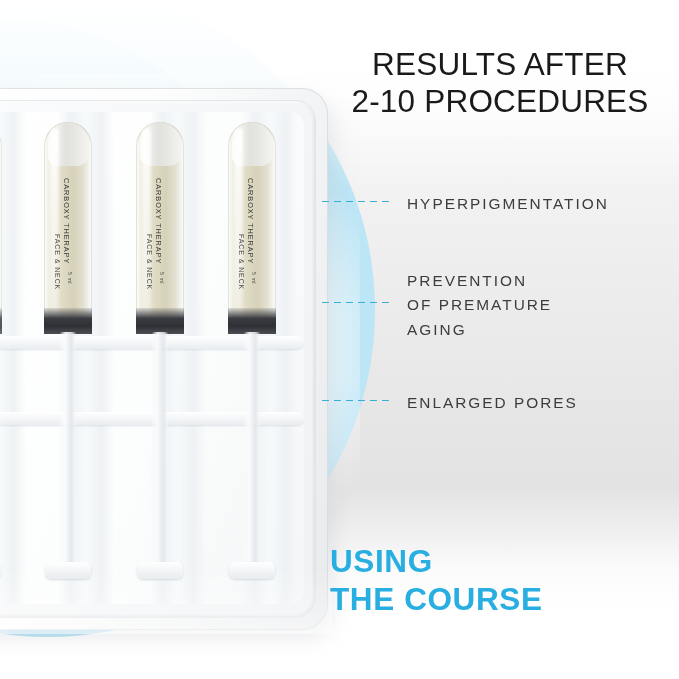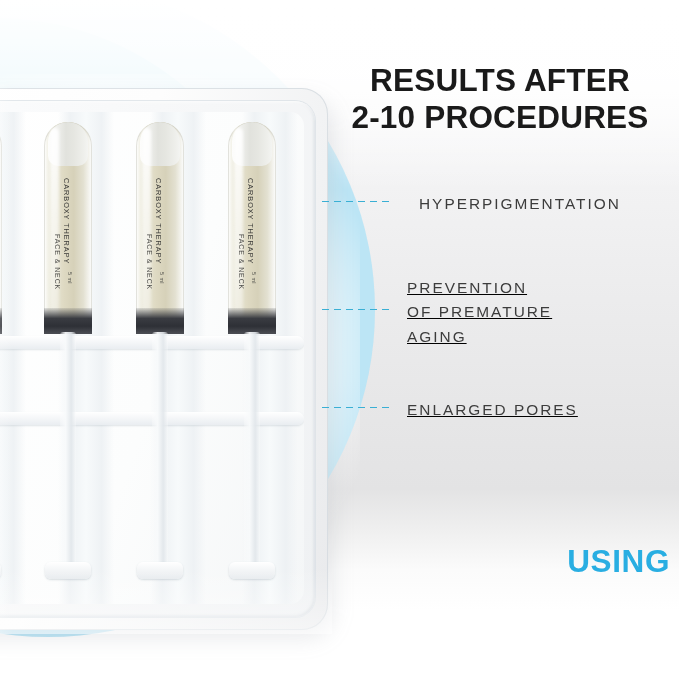--- a/index.html
+++ b/index.html
@@ -243,40 +243,39 @@
 
   
   .headline {
     position: absolute;
     left: 330px;
     top: 46px;
     width: 340px;
     text-align: center;
     color: #1a1a1a;
     font-size: 31.5px;
-    font-weight: bold;
+    font-weight: normal;
     line-height: 1.18;
     letter-spacing: 0.2px;
-    margin-top: 16px;
   }
   .headline .line2 { white-space: nowrap; }
 
   .benefits {
     position: absolute;
     left: 322px;
     top: 176px;
     width: 350px;
   }
   .benefit {
     position: relative;
     display: flex;
     align-items: flex-start;
   }
-  .benefit + .benefit { margin-top: 8px; text-decoration: underline; }
-  .b1 { position: absolute; left: 0;   top: 16px;  width: 350px; gap: 12px; }
+  .benefit + .benefit { margin-top: 1px; }
+  .b1 { position: absolute; left: 0;   top: 16px;  width: 350px; }
   .b2 { position: absolute; left: 0;   top: 92px;  width: 350px; }
   .b3 { position: absolute; left: 0;   top: 214px; width: 350px; }
 
   .dash {
     flex: 0 0 auto;
     width: 72px;
     height: 1px;
     margin-top: 9px;
     margin-right: 13px;
     background-image: linear-gradient(90deg, #3aafd4 0 7px, transparent 7px 12px);
@@ -292,21 +291,21 @@
     line-height: 1.58;
     font-weight: normal;
     white-space: pre-line;
   }
 
   .footline {
     position: absolute;
     left: 330px;
     top: 542px;
     width: 340px;
-    text-align: right;
+    text-align: left;
     color: #29aee2;
     font-size: 31.5px;
     font-weight: bold;
     line-height: 1.22;
     letter-spacing: 0.6px;
   }
 </style>
 </head>
 <body>
 
@@ -410,15 +409,16 @@
 
     <div class="benefit b3">
       <span class="dash"></span>
       <span class="benefit-text">ENLARGED PORES</span>
     </div>
 
   </div>
 
   <div class="footline">
     <div>USING</div>
+    <div>THE COURSE</div>
   </div>
 
 </div>
 
 </body></html>

